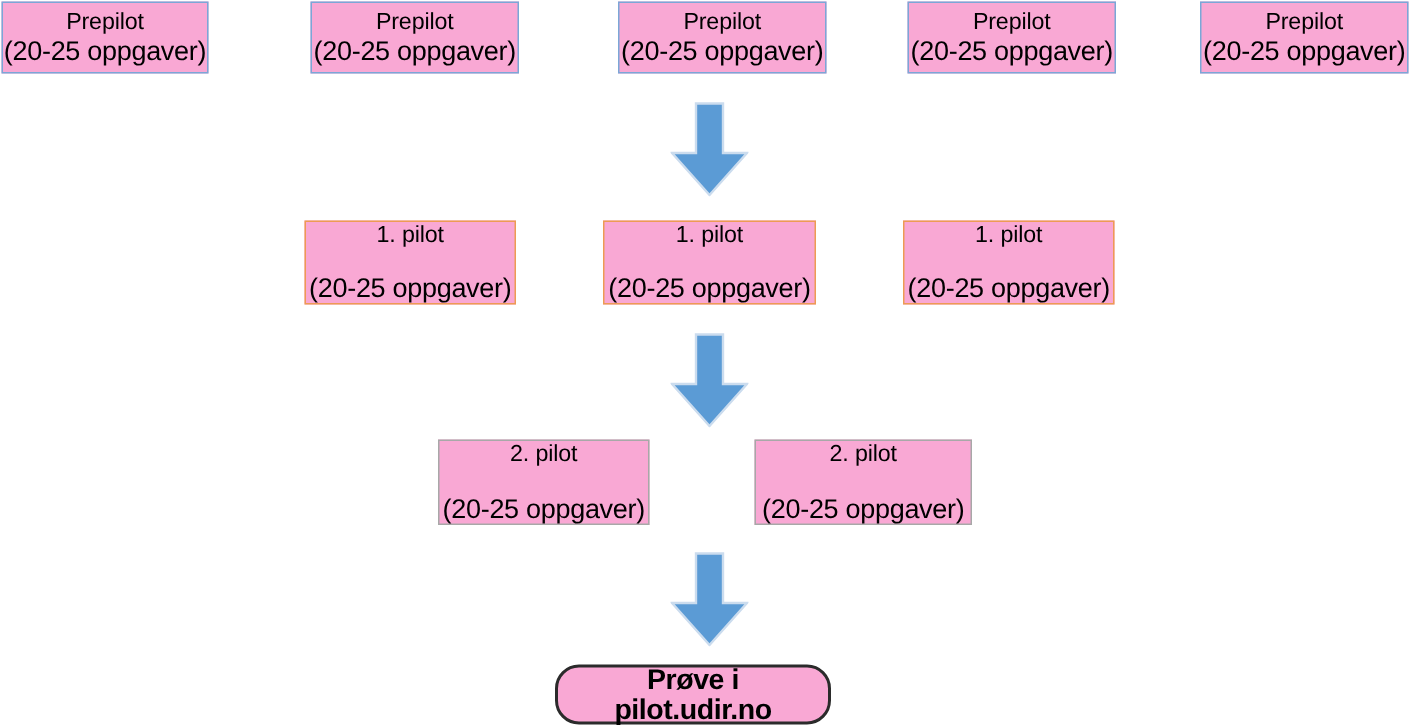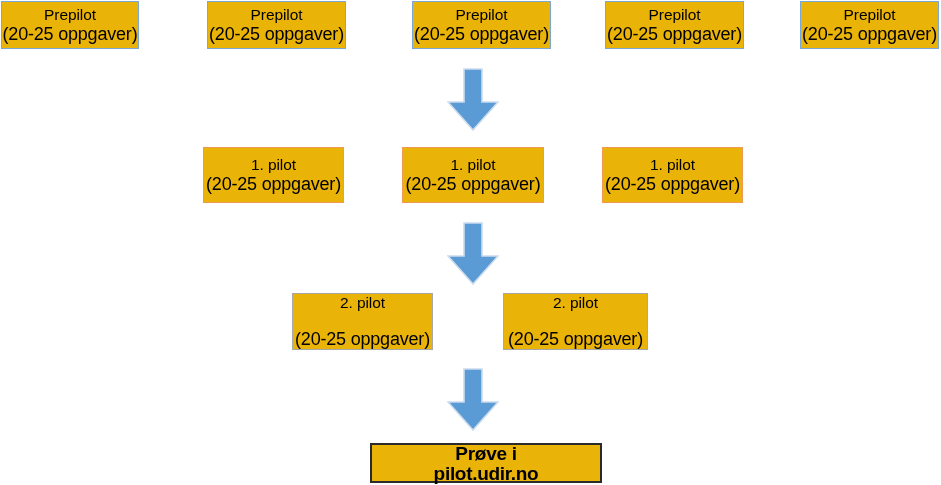--- a/index.html
+++ b/index.html
@@ -11,21 +11,21 @@
     position: relative;
     width: 941px;
     height: 485px;
     background: #ffffff;
     overflow: hidden;
     font-family: "Liberation Sans", sans-serif;
   }
   .node {
     position: absolute;
     box-sizing: border-box;
-    background: #eab308;
+    background: #f9a8d4;
     display: flex;
     flex-direction: column;
     align-items: center;
     justify-content: center;
     text-align: center;
     color: #000000;
     line-height: 1.12;
   }
   .node .title {
     font-size: 15.5px;
@@ -36,20 +36,21 @@
     font-size: 18px;
     letter-spacing: -0.2px;
     white-space: nowrap;
     margin-top: 1px;
   }
   .node.prepilot {
     border: 1.4px solid #7BA7D7;
   }
   .node.pilot1 {
     border: 1.6px solid #ED9B54;
+    justify-content: space-between;
   }
   .node.pilot2 {
     border: 1.4px solid #A8A8A8;
     gap: 16px;
   }
   .node.final {
     border: 2.2px solid #2b2b2b;
   }
   .node.final .title,
   .node.final .sub {
@@ -131,18 +132,18 @@
     <span class="title">2. pilot</span>
     <span class="sub">(20-25 oppgaver)</span>
   </div>
 
   <div class="arrow" style="left:447px; top:368px; width:52px; height:63px;">
     <svg width="52" height="63" viewBox="0 0 52 63">
       <polygon points="17,1 35,1 35,34 51,34 26,62 1,34 17,34" fill="#5B9BD5" stroke="#CBDCEE" stroke-width="1.6"></polygon>
     </svg>
   </div>
 
-  <div class="node final" style="left:370px; top:443px; width:232px; height:40px;">
+  <div class="node final" style="left:370px; top:443px; width:184px; height:40px;border-radius:16px;">
     <span class="title">Prøve i</span>
     <span class="sub">pilot.udir.no</span>
   </div>
 
 </div>
 
 </body></html>

